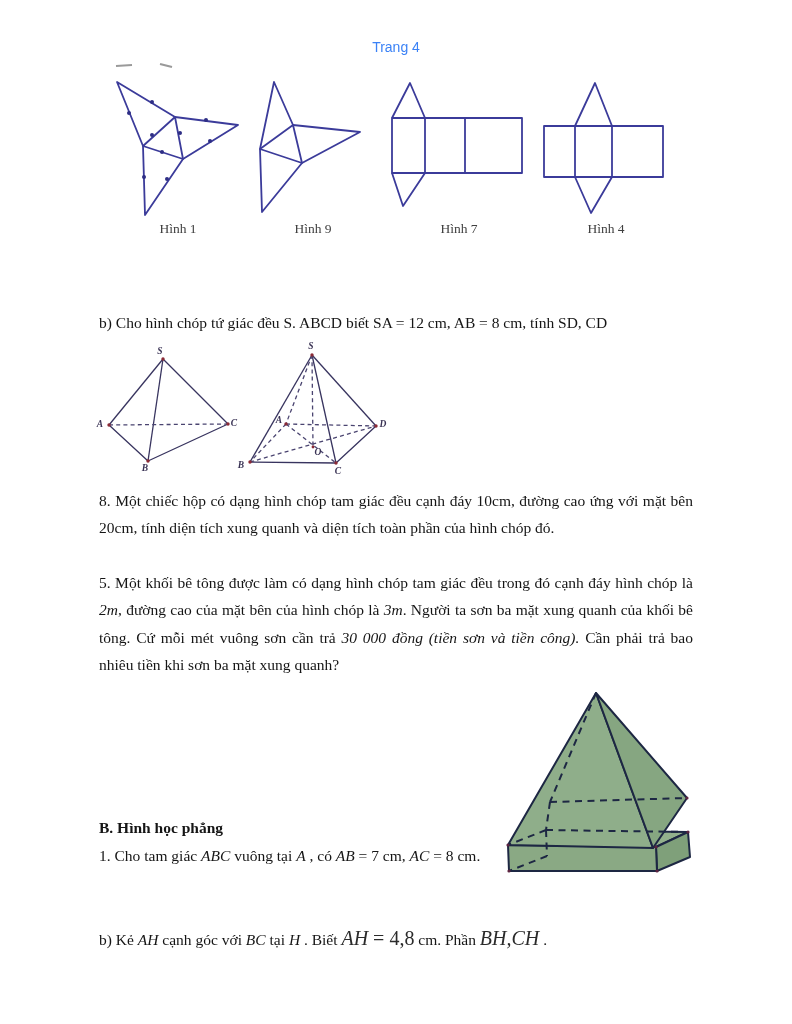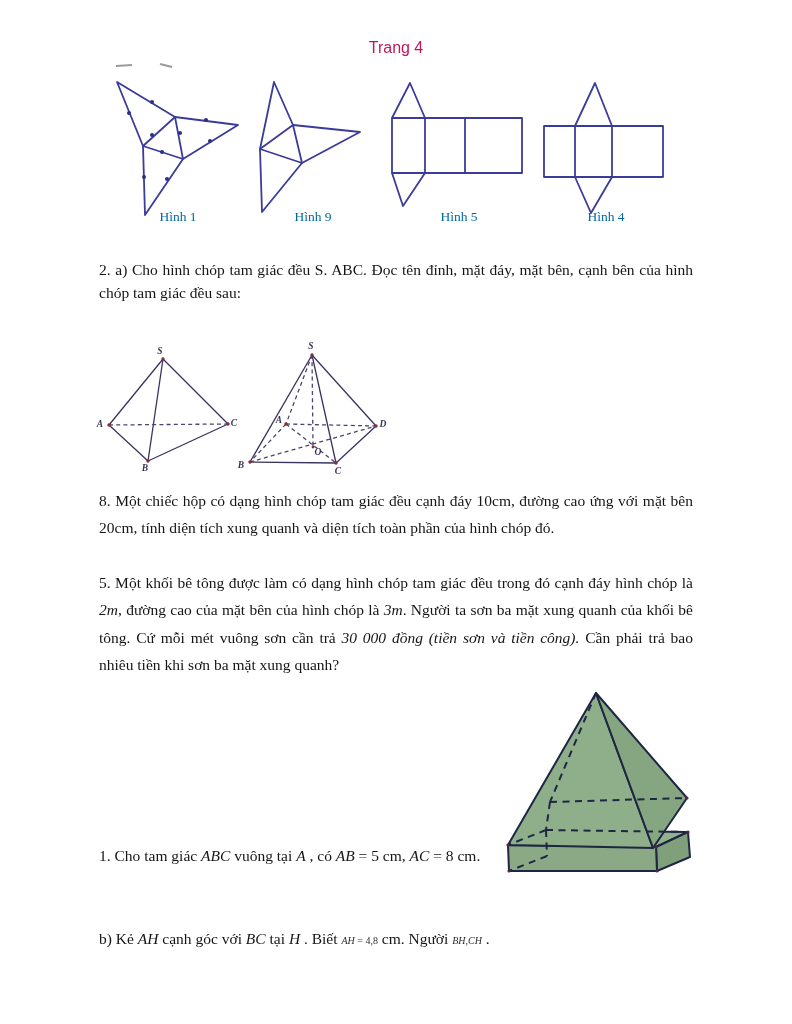--- a/index.html
+++ b/index.html
@@ -1,28 +1,28 @@
 <!DOCTYPE html>
 <html><head>
 <meta charset="utf-8">
 <style>
   html,body{margin:0;padding:0;background:#ffffff;}
   .page{position:relative;width:792px;height:1024px;background:#ffffff;overflow:hidden;
         font-family:"Liberation Serif",serif;color:#151515;}
   .hdr{position:absolute;top:39px;left:0;width:792px;text-align:center;
-       font-family:"Liberation Sans",sans-serif;font-size:16px;color:#be185d;}
+       font-family:"Liberation Sans",sans-serif;font-size:14px;color:#3b82f6;}
   .txt{position:absolute;left:99px;width:594px;margin:0;font-size:15.5px;
        line-height:27.4px;text-align:justify;}
   .nojust{text-align:left;}
   .narrow{width:410px;}
   .bold{font-weight:700;}
   i{font-style:italic;}
-  .m{font-size:10px;color:#2b2b2b;}
-  .fl{position:absolute;top:209px;transform:translateX(-50%);width:80px;text-align:center;
-      font-size:13.5px;color:#0369a1;}
+  .m{font-size:20px;color:#2b2b2b;}
+  .fl{position:absolute;top:221px;transform:translateX(-50%);width:80px;text-align:center;
+      font-size:13.5px;color:#404040;}
   .vl{position:absolute;transform:translate(-50%,-50%);font-style:italic;font-weight:700;
       font-size:9.5px;color:#3a3355;}
   svg{position:absolute;}
 </style>
 </head>
 <body>
 
 <div class="page">
 
   <div class="hdr">Trang 4</div>
@@ -65,24 +65,24 @@
     <g fill="none" stroke="#3b3b9a" stroke-width="1.8" stroke-linejoin="round">
       <path d="M544,126 L663,126 L663,177 L544,177 Z"></path>
       <path d="M575,126 L575,177"></path>
         <path d="M612,126 L612,177"></path>
       <path d="M575,126 L595,83 L612,126"></path>
       <path d="M575,177 L591,213 L612,177"></path>
     </g>
   </svg>
   <div class="fl" style="left:178px">Hình 1</div>
   <div class="fl" style="left:313px">Hình 9</div>
-  <div class="fl" style="left:459px">Hình 5</div>
+  <div class="fl" style="left:459px">Hình 7</div>
   <div class="fl" style="left:606px">Hình 4</div>
 
-  <p class="txt" style="top:259px;line-height:22.5px">2. a) Cho hình chóp tam giác đều S. ABC. Đọc tên đỉnh, mặt đáy, mặt bên, cạnh bên của hình chóp tam giác đều sau:</p>
+  <p class="txt nojust" style="top:309px">b) Cho hình chóp tứ giác đều S. ABCD biết SA = 12 cm, AB = 8 cm, tính SD, CD</p>
 
   <svg style="left:95px;top:335px" width="300" height="150" viewBox="95 335 300 150">
     <g fill="none" stroke="#38345f" stroke-width="1.3" stroke-linejoin="round">
       <path d="M163,359 L109,425"></path>
         <path d="M163,359 L228,424"></path>
         <path d="M163,359 L148,461"></path>
       <path d="M109,425 L148,461 L228,424"></path>
       <path d="M109,425 L228,424" stroke="#4a4470" stroke-dasharray="4 3.2"></path>
     </g>
     <g fill="#8b2a35">
@@ -123,25 +123,26 @@
   <span class="vl" style="left:383px;top:424px">D</span>
   <span class="vl" style="left:241px;top:465px">B</span>
   <span class="vl" style="left:338px;top:471px">C</span>
   <span class="vl" style="left:318px;top:452px">O</span>
 
   <p class="txt" style="top:487px">8. Một chiếc hộp có dạng hình chóp tam giác đều cạnh đáy 10cm, đường cao ứng với mặt bên 20cm, tính diện tích xung quanh và diện tích toàn phần của hình chóp đó.</p>
 
   <p class="txt" style="top:569px"><span>5. Một khối bê tông được làm có dạng hình chóp tam giác đều trong đó cạnh đáy hình chóp là </span><i>2m</i><span>, đường cao của mặt bên của hình chóp là </span><i>3m</i><span>. Người ta sơn ba mặt xung quanh của khối bê tông. Cứ mỗi mét vuông sơn cần trả </span><i>30 000 đồng (tiền sơn và tiền công).</i><span> Cần phải trả bao nhiêu tiền khi sơn ba mặt xung quanh?</span></p>
 
 
+  <p class="txt nojust bold" style="top:814px">B. Hình học phẳng</p>
 
-  <p class="txt narrow" style="top:842px"><span>1. Cho tam giác </span><i>ABC</i><span> vuông tại </span><i>A</i><span> , có </span><i>AB</i><span> = 5 cm, </span><i>AC</i><span> = 8 cm.</span></p>
+  <p class="txt narrow" style="top:842px"><span>1. Cho tam giác </span><i>ABC</i><span> vuông tại </span><i>A</i><span> , có </span><i>AB</i><span> = 7 cm, </span><i>AC</i><span> = 8 cm.</span></p>
 
 
-  <p class="txt nojust" style="top:925px"><span>b) Kẻ </span><i>AH</i><span> cạnh góc với </span><i>BC</i><span> tại </span><i>H</i><span> . Biết </span><span class="m"><i>AH</i><span> = 4,8</span></span><span> cm. Người </span><i class="m">BH,CH</i><span> .</span></p>
+  <p class="txt nojust" style="top:925px"><span>b) Kẻ </span><i>AH</i><span> cạnh góc với </span><i>BC</i><span> tại </span><i>H</i><span> . Biết </span><span class="m"><i>AH</i><span> = 4,8</span></span><span> cm. Phần </span><i class="m">BH,CH</i><span> .</span></p>
 
   <svg style="left:493px;top:678px" width="215" height="200" viewBox="493 678 215 200">
     <g stroke="#1d2743" stroke-width="2" stroke-linejoin="round">
       <polygon points="508,845 656,847 688,832 545,830" fill="#93b18d"></polygon>
       <polygon points="656,847 688,832 690,857 657,871" fill="#7fa07a"></polygon>
       <polygon points="508,845 656,847 657,871 509,871" fill="#8aa984"></polygon>
       <polygon points="596,693 508,845 653,848" fill="#8fae8a"></polygon>
       <polygon points="596,693 653,848 687,798" fill="#86a681"></polygon>
     </g>
     <g fill="none" stroke="#1d2743" stroke-width="2" stroke-dasharray="7 5.5">

